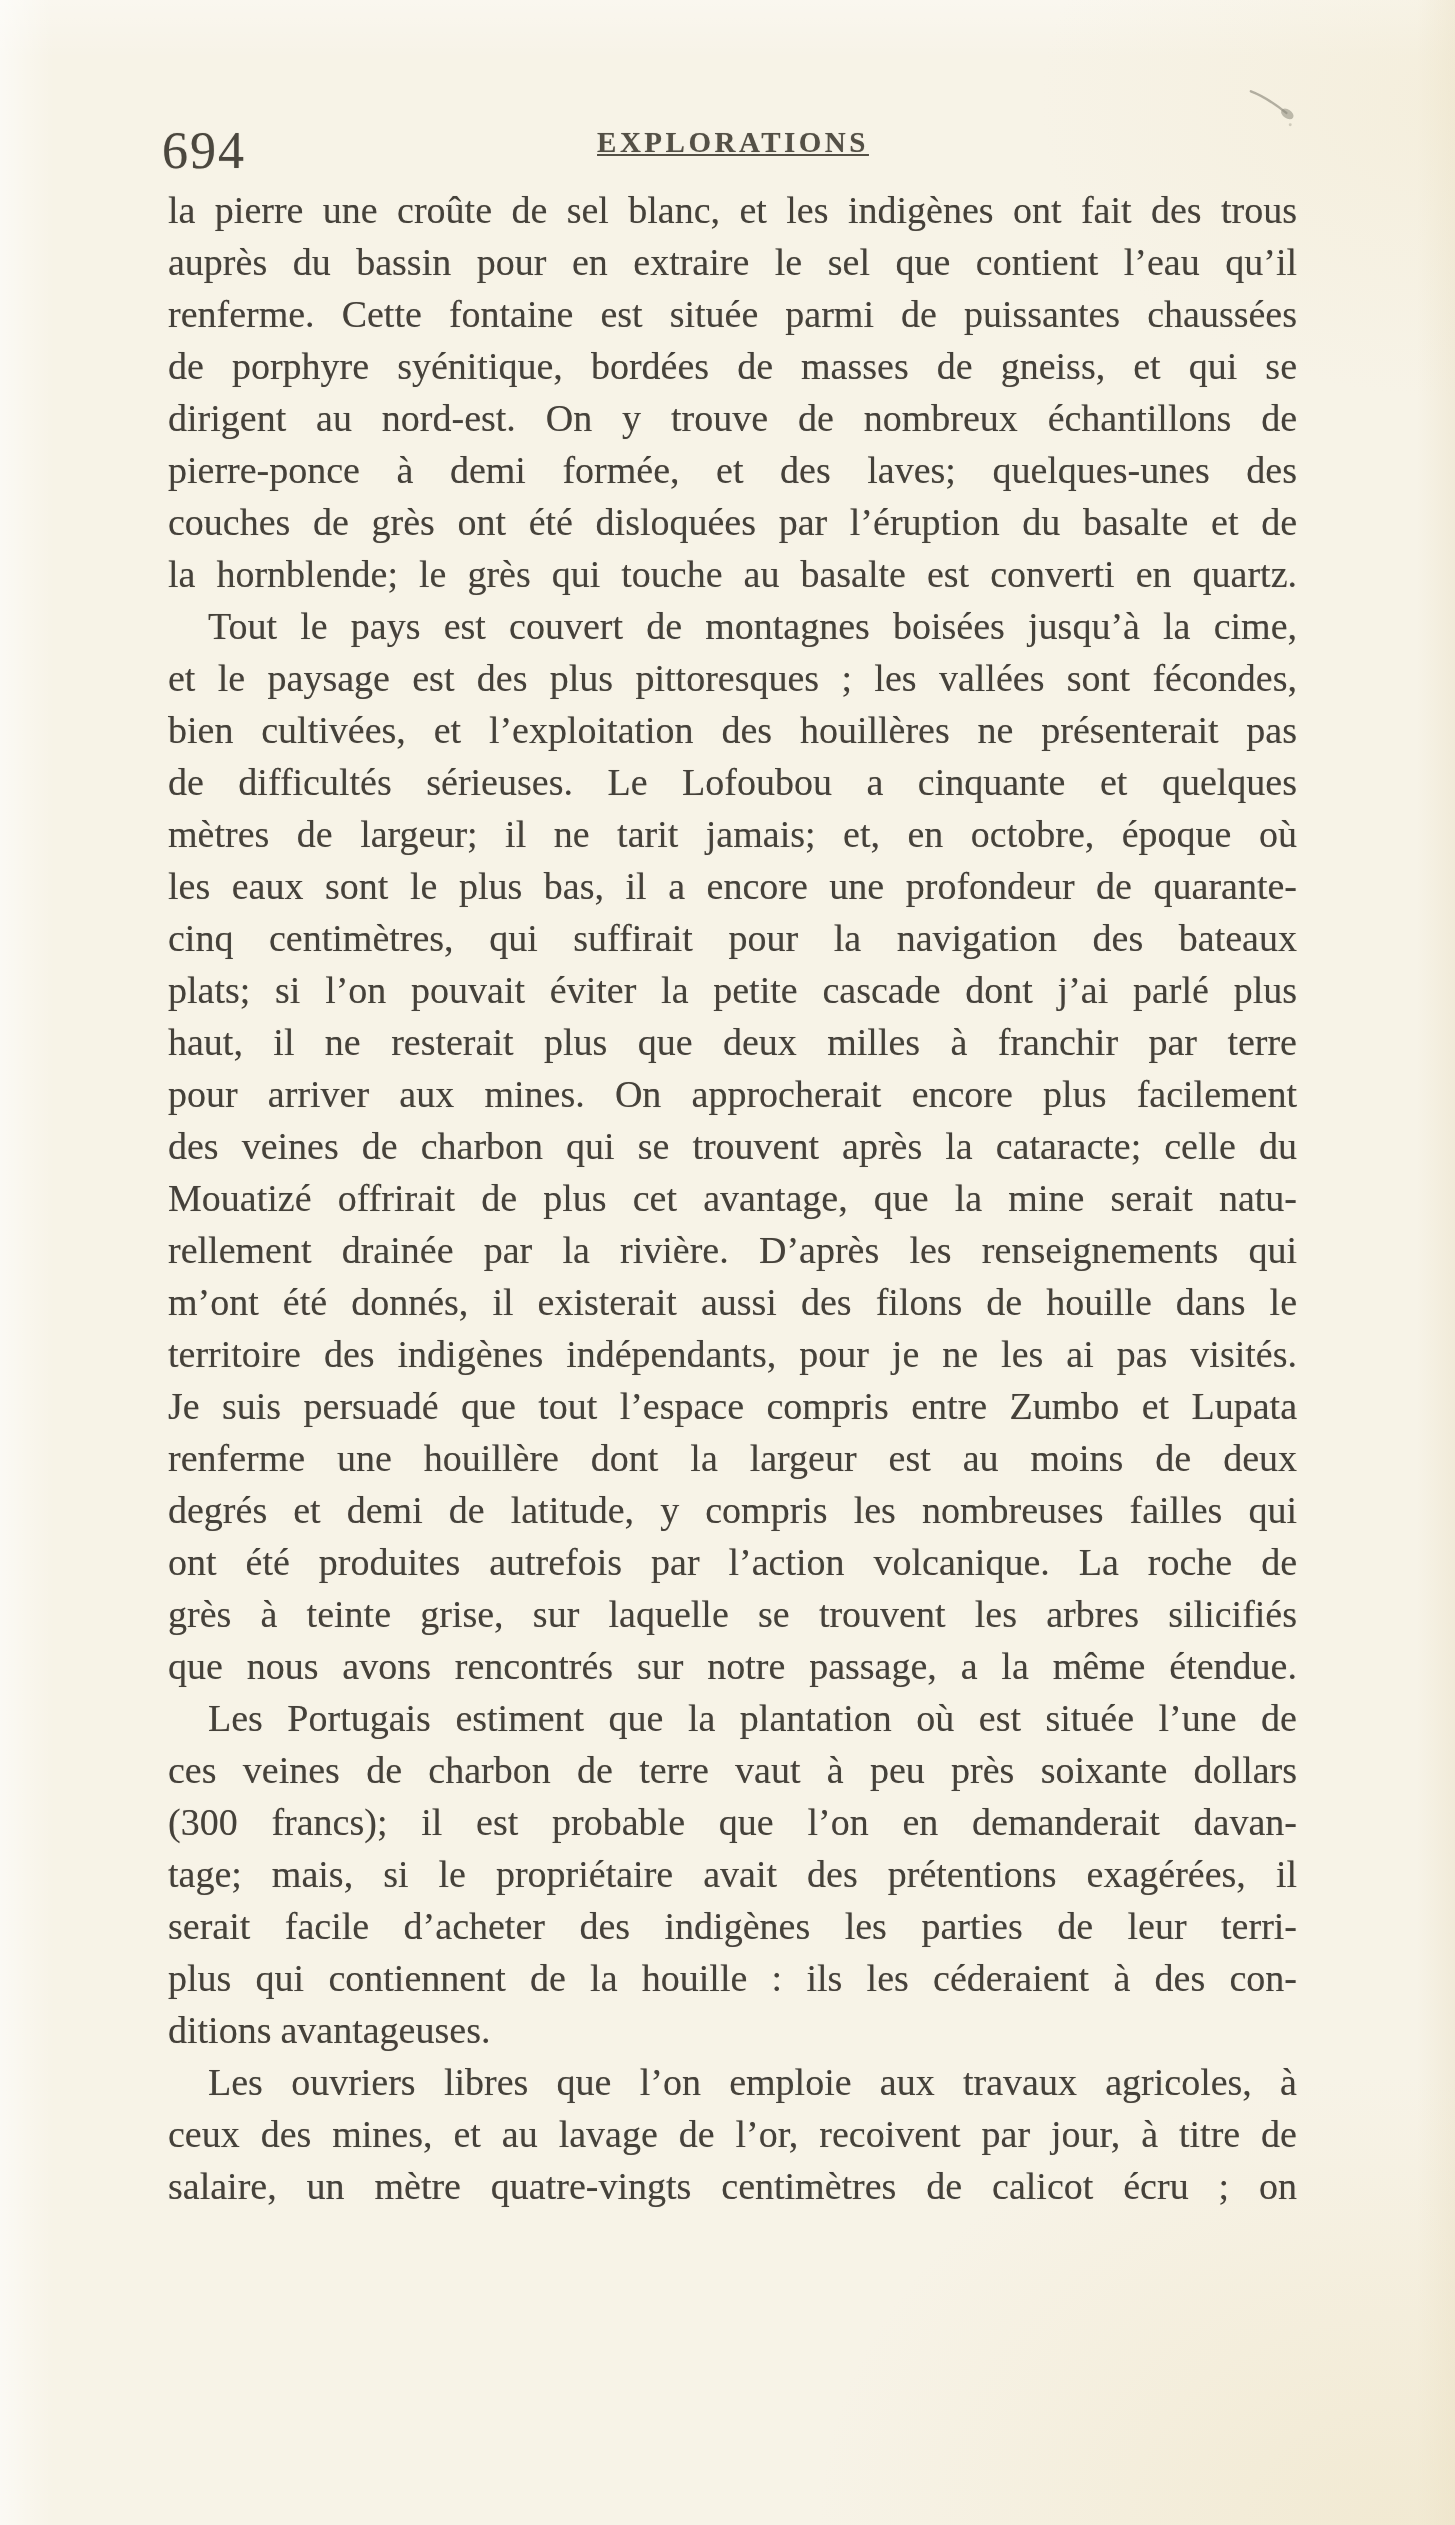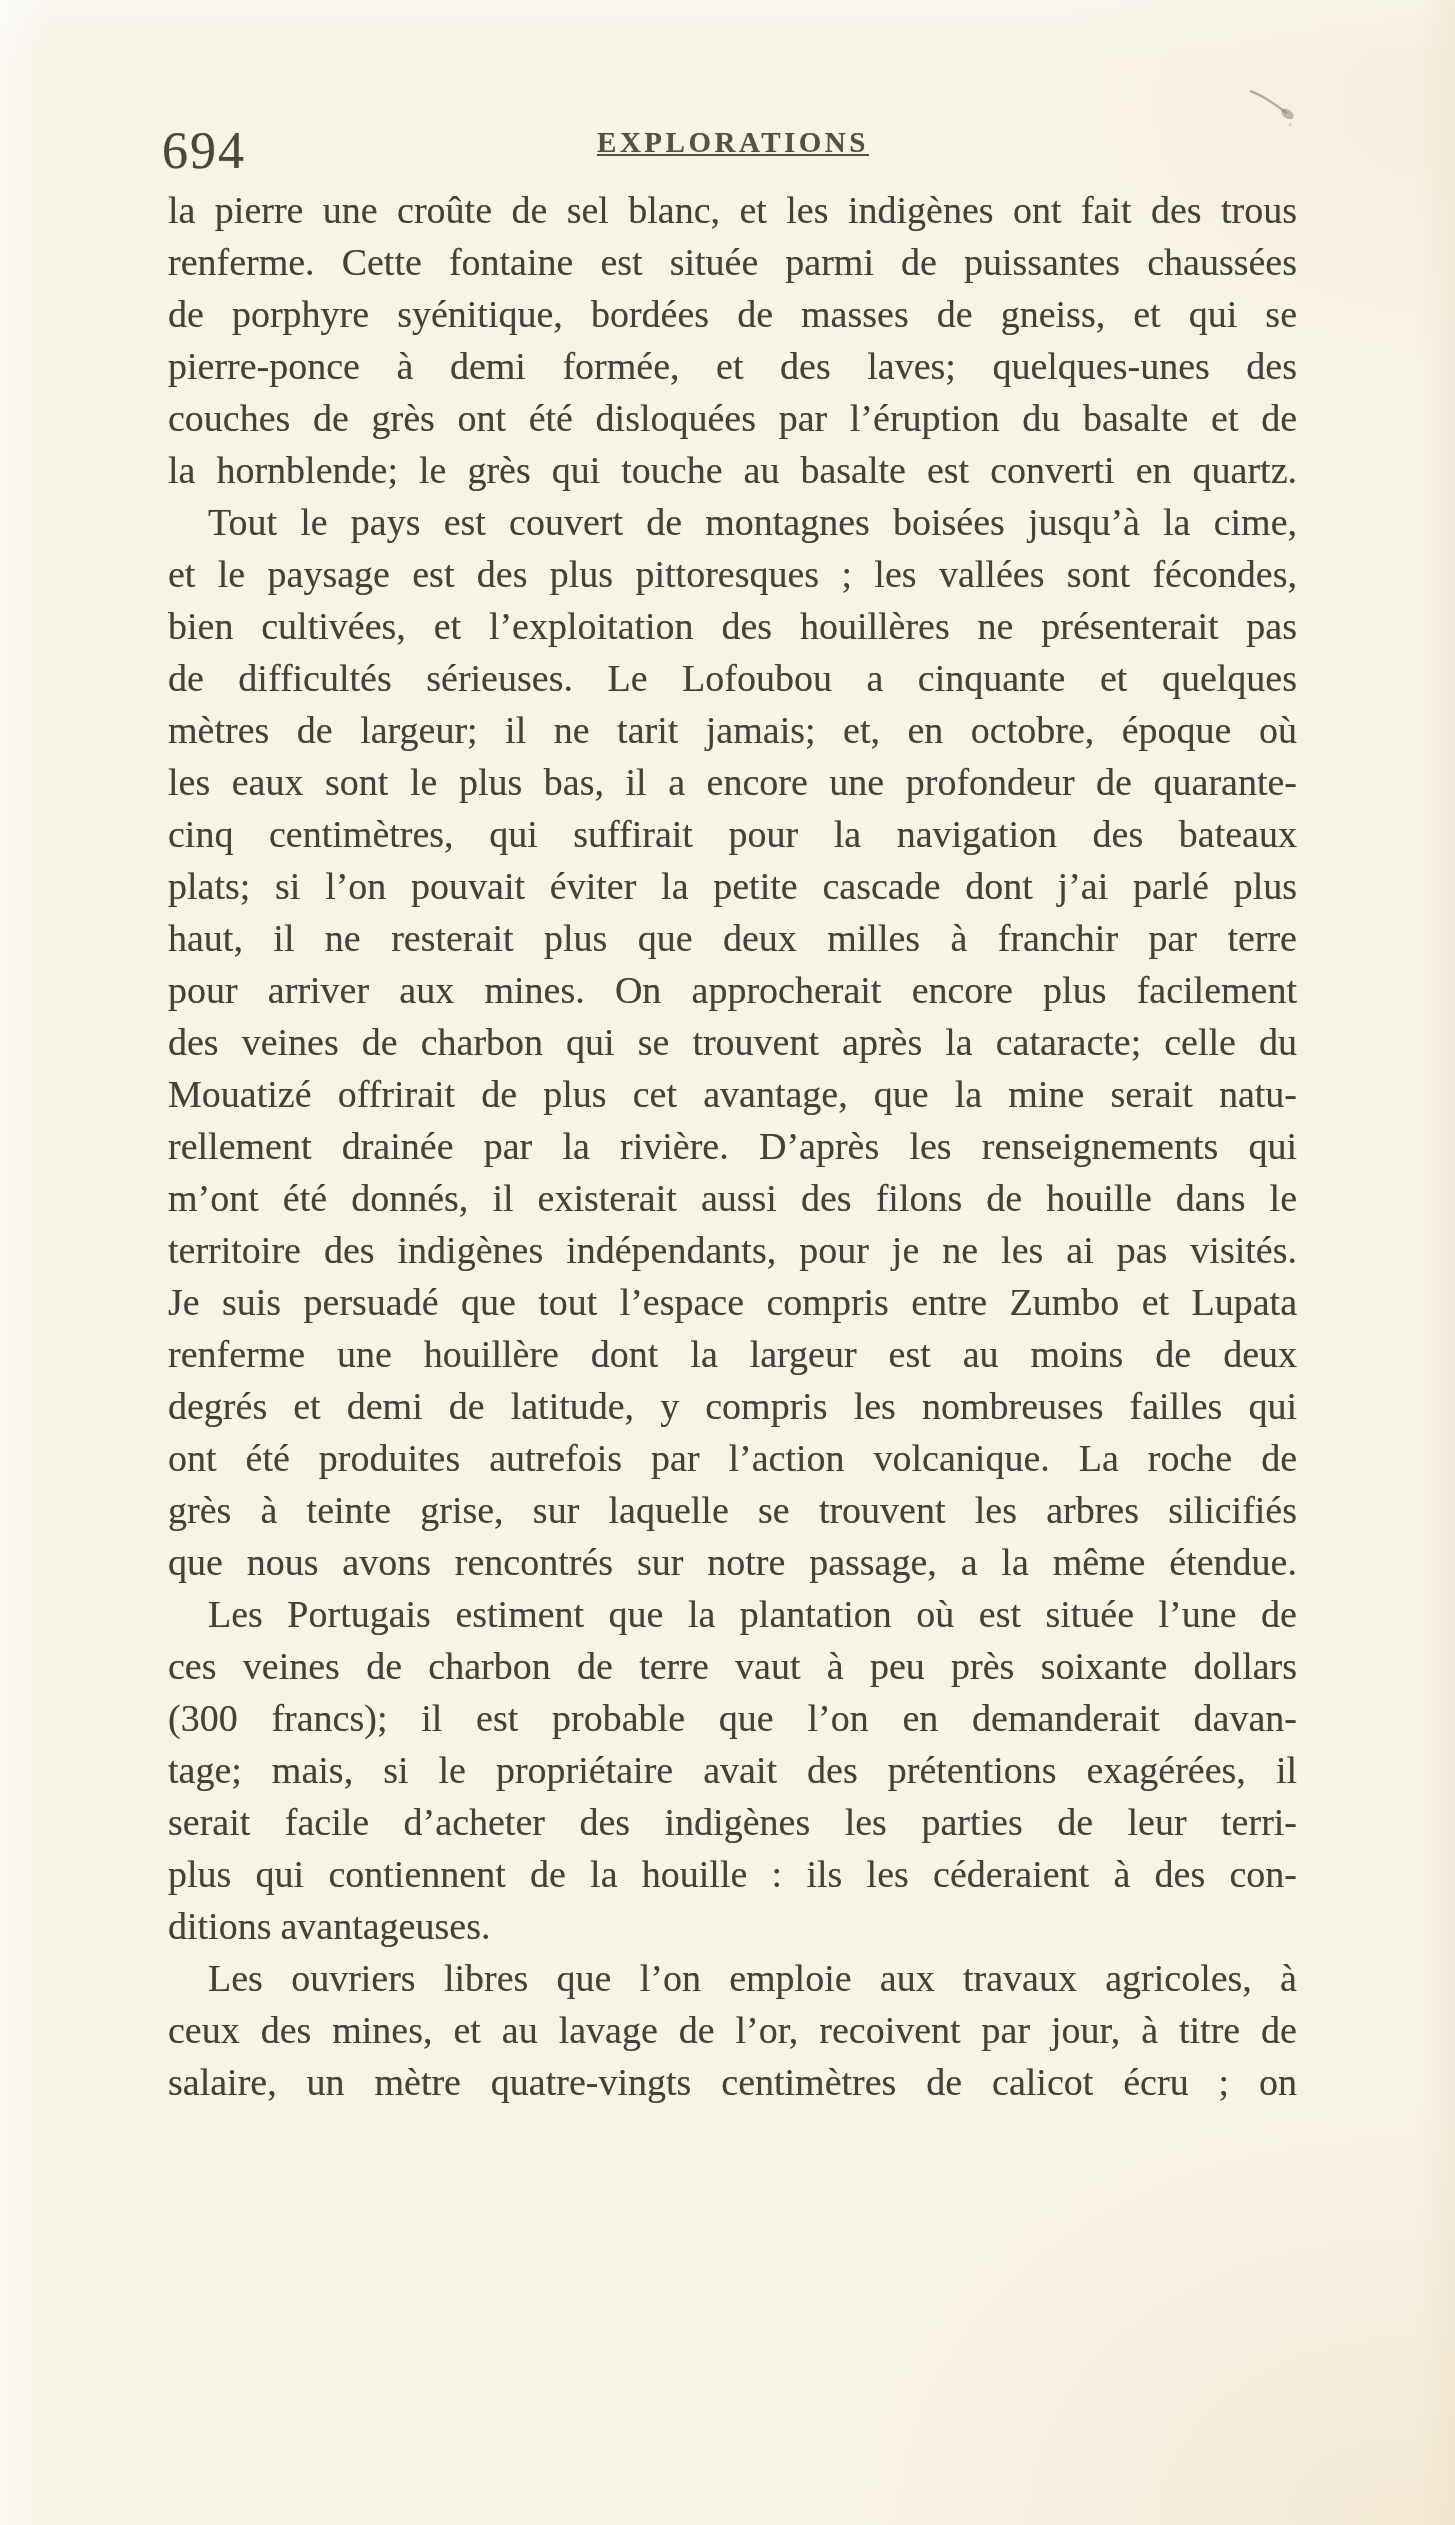--- a/index.html
+++ b/index.html
@@ -51,22 +51,24 @@
   <div class="title">EXPLORATIONS</div>
 
   <svg class="mark" width="57" height="42" viewBox="0 0 58 42">
     <path d="M4 4 Q20 10 40 26" stroke="#8d8a7c" stroke-width="2.5" fill="none" stroke-linecap="round" opacity="0.65"></path>
     <ellipse cx="41" cy="27" rx="7" ry="4.5" fill="#8d8a7c" opacity="0.55" transform="rotate(33 41 27)"></ellipse>
     <circle cx="44" cy="38" r="1.5" fill="#a9a595" opacity="0.5"></circle>
   </svg>
 
   <main class="text">
       <div class="line">la pierre une croûte de sel blanc, et les indigènes ont fait des trous</div>
+      <div class="line">auprès du bassin pour en extraire le sel que contient l’eau qu’il</div>
       <div class="line">renferme. Cette fontaine est située parmi de puissantes chaussées</div>
       <div class="line">de porphyre syénitique, bordées de masses de gneiss, et qui se</div>
+      <div class="line">dirigent au nord-est. On y trouve de nombreux échantillons de</div>
       <div class="line">pierre-ponce à demi formée, et des laves; quelques-unes des</div>
       <div class="line">couches de grès ont été disloquées par l’éruption du basalte et de</div>
       <div class="line">la hornblende; le grès qui touche au basalte est converti en quartz.</div>
       <div class="line indent">Tout le pays est couvert de montagnes boisées jusqu’à la cime,</div>
       <div class="line">et le paysage est des plus pittoresques ; les vallées sont fécondes,</div>
       <div class="line">bien cultivées, et l’exploitation des houillères ne présenterait pas</div>
       <div class="line">de difficultés sérieuses. Le Lofoubou a cinquante et quelques</div>
       <div class="line">mètres de largeur; il ne tarit jamais; et, en octobre, époque où</div>
       <div class="line">les eaux sont le plus bas, il a encore une profondeur de quarante-</div>
       <div class="line">cinq centimètres, qui suffirait pour la navigation des bateaux</div>

